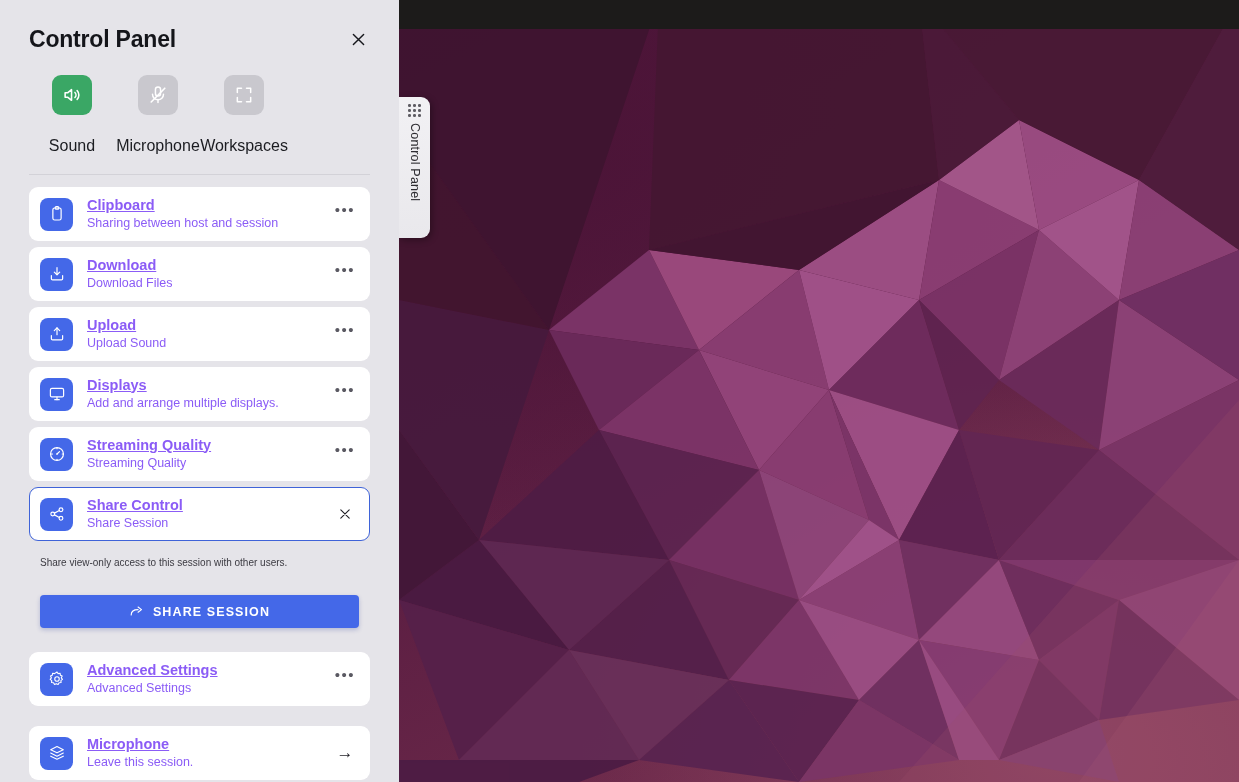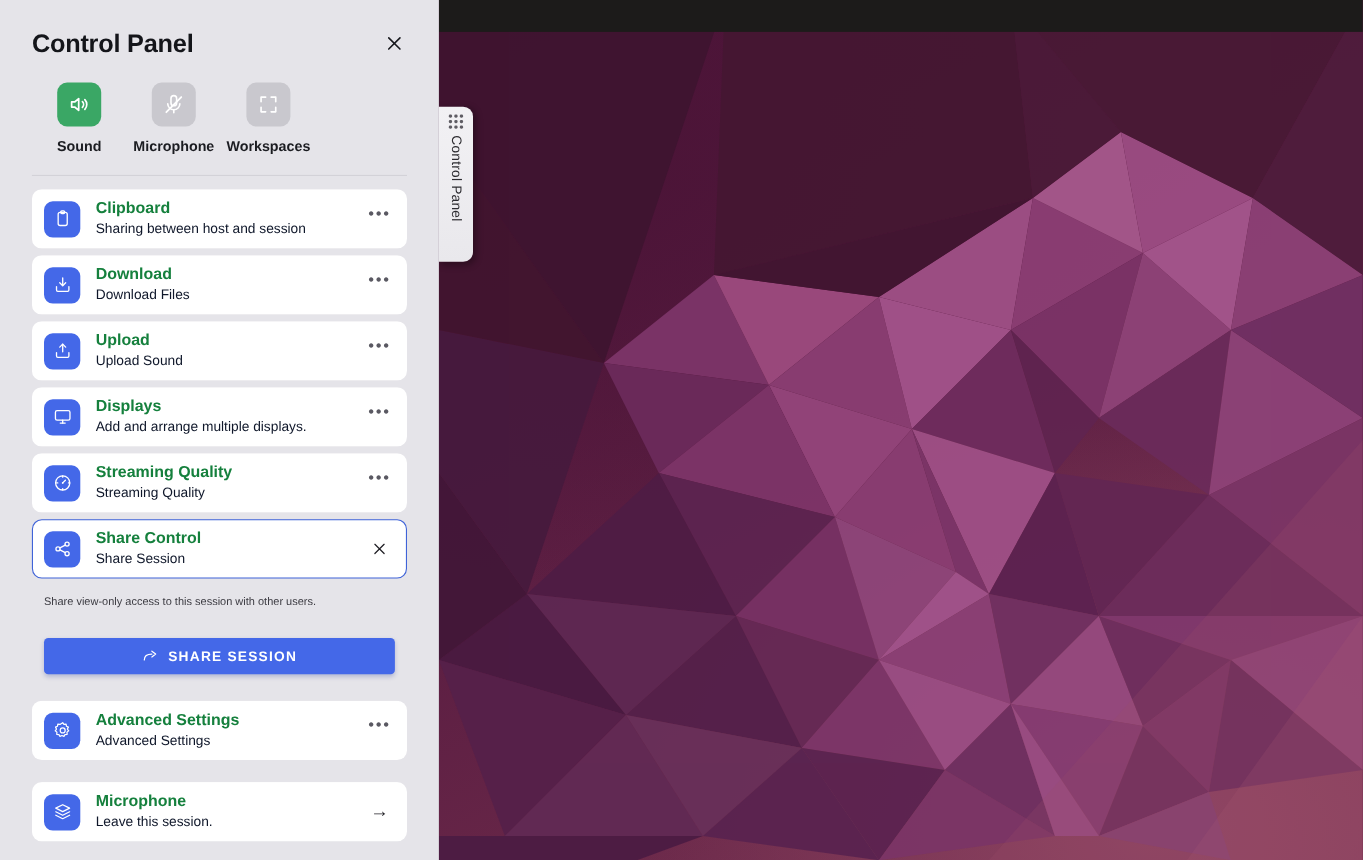--- a/index.html
+++ b/index.html
@@ -72,42 +72,42 @@
 
   
   #toggles { display: flex; padding: 22px 0 0 48px; gap: 38px; }
   .toggle { display: flex; flex-direction: column; align-items: center; width: 48px; cursor: pointer; }
   .tg-box {
     width: 40px; height: 40px; border-radius: 9px;
     display: flex; align-items: center; justify-content: center;
   }
   .tg-box.on  { background: #3aa765; }
   .tg-box.off { background: #c9c8ce; }
-  .tg-label { margin-top: 10px; font-size: 13px; font-weight: bold; color: #1b1c21; white-space: nowrap; }
+  .tg-label { margin-top: 22px; font-size: 16px; font-weight: normal; color: #1b1c21; white-space: nowrap; }
 
   #divider { margin: 19px 29px 0 29px; height: 1px; background: #d3d2d8; }
 
   
   #list { padding: 12px 29px 0 29px; display: flex; flex-direction: column; gap: 6px; }
   .row {
     background: #fff; border-radius: 9px;
     height: 54px; display: flex; align-items: center;
     padding: 0 13px 0 10px;
     border: 1px solid transparent;
     cursor: pointer;
   }
   .row.active { border-color: #3f63d8; }
   .ic {
     width: 33px; height: 33px; border-radius: 8px; flex: 0 0 33px;
     background: #4468e8;
     display: flex; align-items: center; justify-content: center;
   }
   .txt { margin-left: 14px; flex: 1 1 auto; min-width: 0; }
-  .t-title { font-size: 14.5px; font-weight: bold; color: #15803d; line-height: 1.18; }
-  .t-sub { font-size: 12.5px; color: #0f172a; line-height: 1.35; margin-top: 1px; }
+  .t-title { font-size: 14.5px; font-weight: bold; color: #8b5cf6; line-height: 1.18; text-decoration: underline; }
+  .t-sub { font-size: 12.5px; color: #8b5cf6; line-height: 1.35; margin-top: 1px; }
   .rowbtn {
     flex: 0 0 auto; color: #3c3b42; font-size: 16px;
     width: 22px; height: 22px; display:flex; align-items:center; justify-content:center;
     cursor: pointer;
   }
   .dots { letter-spacing: 1.5px; font-size: 15px; color: #5a5962; transform: translateY(-5px); }
 
   
   #share-note { padding: 16px 40px 0 40px; font-size: 10px; color: #3b3a41; }
   #share-btn-wrap { padding: 27px 40px 0 40px; }

